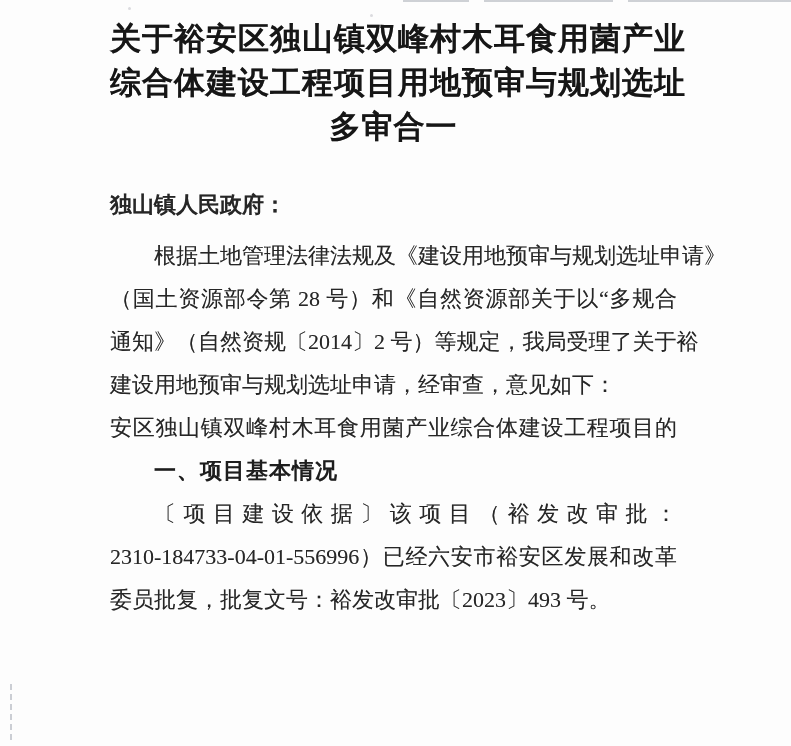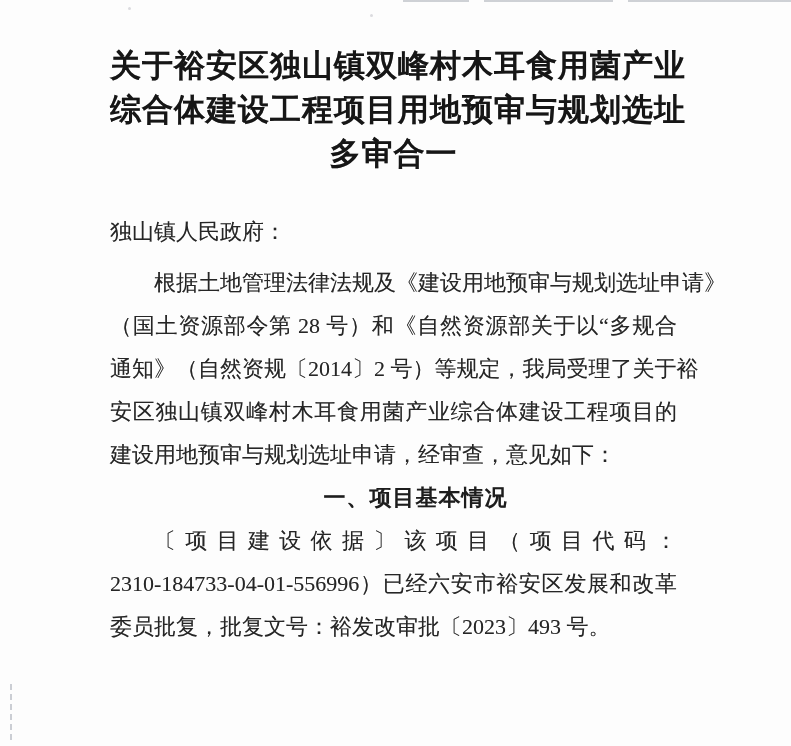--- a/index.html
+++ b/index.html
@@ -49,21 +49,21 @@
   .speck.s1 { left: 128px; top: 7px; }
   .speck.s2 { left: 370px; top: 14px; }
 
   .content {
     position: absolute;
     left: 110px;
     top: 0;
     width: 567px;
   }
   .doc-title {
-    margin-top: 44px;
+    margin-top: 17px;
     text-align: center;
     font-size: 31px;
     line-height: 44px;
     font-weight: bold;
     color: #161616;
     letter-spacing: 1px;
     text-shadow: 0 0 0.6px rgba(0,0,0,0.45);
   }
   .doc-title .t-line {
     white-space: nowrap;
@@ -77,25 +77,25 @@
     line-height: 43px;
     height: 43px;
     white-space: nowrap;
   }
   .jst {
     text-align: justify;
     text-align-last: justify;
   }
   .indent2 {
     text-indent: 2em;
-    text-align: center;
   }
   .salutation {
     margin-top: 34px;
     margin-bottom: 8px;
+    font-weight: bold;
   }
   .section-heading {
     font-family: "Liberation Sans", sans-serif;
     font-weight: bold;
     color: #1d1d1d;
     letter-spacing: 1px;
   }
 </style>
 </head>
 <body>
@@ -116,27 +116,27 @@
     </div>
 
     <div class="body-text">
 
       <div class="b-line salutation">独山镇人民政府：</div>
 
       <div>
         <div class="b-line jst indent2">根据土地管理法律法规及《建设用地预审与规划选址申请》</div>
         <div class="b-line jst">（国土资源部令第 28 号）和《自然资源部关于以“多规合</div>
         <div class="b-line jst">通知》（自然资规〔2014〕2 号）等规定，我局受理了关于裕</div>
+        <div class="b-line">建设用地预审与规划选址申请，经审查，意见如下：</div>
         <div class="b-line jst">安区独山镇双峰村木耳食用菌产业综合体建设工程项目的</div>
-        <div class="b-line">建设用地预审与规划选址申请，经审查，意见如下：</div>
       </div>
 
       <div class="b-line indent2 section-heading">一、项目基本情况</div>
 
       <div>
-        <div class="b-line jst indent2">〔项目建设依据〕该项目（项目代码：</div>
+        <div class="b-line jst indent2">〔项目建设依据〕该项目（裕发改审批：</div>
         <div class="b-line jst">2310-184733-04-01-556996）已经六安市裕安区发展和改革</div>
         <div class="b-line">委员批复，批复文号：裕发改审批〔2023〕493 号。</div>
       </div>
 
     </div>
   </div>
 </div>
 
 </body></html>

